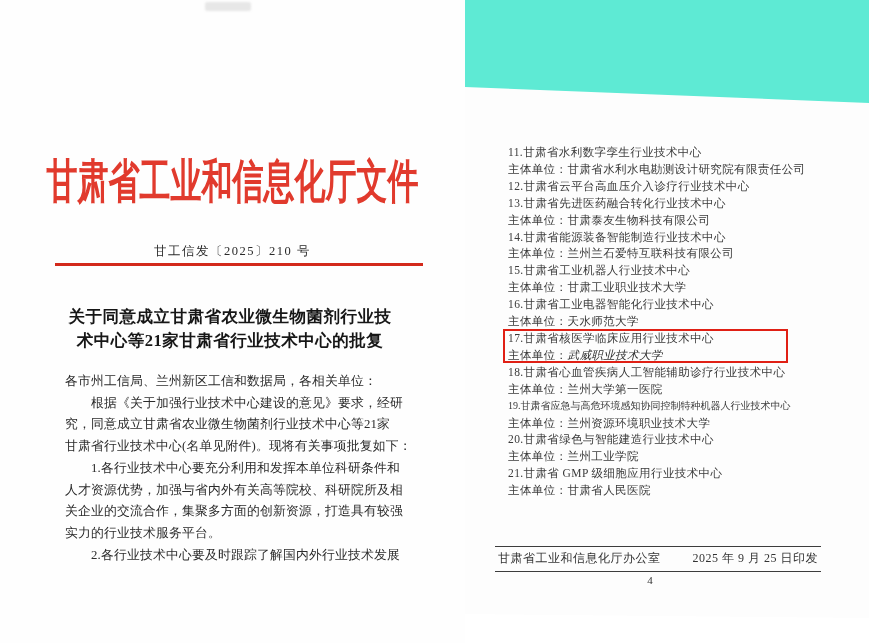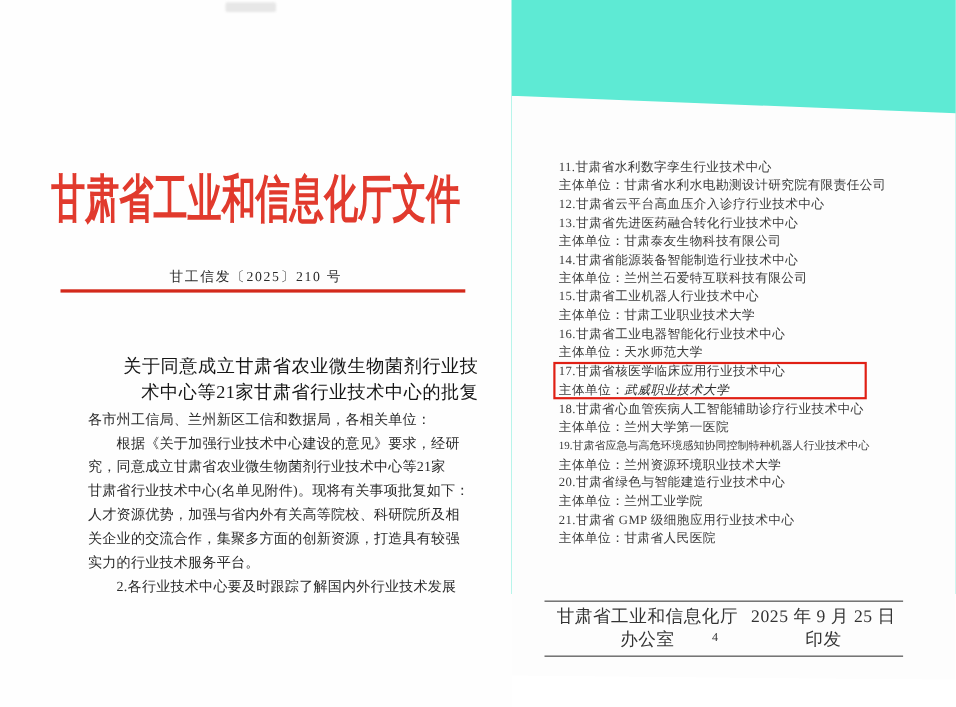--- a/index.html
+++ b/index.html
@@ -13,26 +13,26 @@
     position:absolute;top:150px;left:0;width:100%;text-align:center;
     font-size:31px;font-weight:bold;color:#e13a2d;white-space:nowrap;
     transform:scaleY(1.5);transform-origin:center top;letter-spacing:0px;
   }
   .doc-number{
     position:absolute;top:243px;left:0;width:100%;text-align:center;
     font-size:12.5px;color:#2a2a2a;letter-spacing:1.5px;
   }
   .red-line{position:absolute;top:263px;left:55px;width:368px;height:2.5px;background:#d3291b;}
   .heading{
-    position:absolute;top:305px;left:25px;width:410px;text-align:right;
-    font-size:16.5px;font-weight:normal;line-height:24px;color:#161616;letter-spacing:0.5px;margin-top:16px;
+    position:absolute;top:305px;left:25px;width:410px;text-align:center;
+    font-size:16.5px;font-weight:bold;line-height:24px;color:#161616;letter-spacing:0.5px;
   }
   .body-text{
     position:absolute;top:371px;left:65px;width:335px;
-    font-size:12.8px;line-height:21.7px;color:#2b2b2b;letter-spacing:0.2px;margin-left:15px;
+    font-size:12.8px;line-height:21.7px;color:#2b2b2b;letter-spacing:0.2px;
   }
   .body-line{white-space:nowrap;}
   .body-line.indent{text-indent:26px;}
   
   .smudge{position:absolute;top:2px;left:205px;width:46px;height:9px;background:#bdbdbd;opacity:.35;border-radius:2px;filter:blur(1px);}
   
   .photo{position:absolute;left:465px;top:0;width:404px;height:540px;background:#5eead4;}
   .photo-page{
     position:absolute;left:0;top:0;width:404px;height:643px;background:#fdfdfd;
     clip-path:polygon(0px 87px, 404px 103px, 404px 618px, 0px 614px);
@@ -46,21 +46,21 @@
   .item .hlbox{display:none;}
   .item.hl .hlbox{
     display:block;position:absolute;left:-5px;top:-0.5px;width:281px;height:30px;
     border:2.5px solid #e02015;pointer-events:none;
   }
   .item.hl .uv{font-style:italic;font-weight:normal;color:#2e2e2e;}
   .page-footer{
     position:absolute;left:30px;top:546px;width:326px;box-sizing:border-box;
     border-top:1.5px solid #3d3d3d;border-bottom:1.5px solid #3d3d3d;
     display:flex;justify-content:space-between;align-items:center;
-    padding:3px 3px 4px 3px;font-size:16px;color:#333;letter-spacing:0.5px;text-align:center;
+    padding:3px 3px 4px 3px;font-size:12px;color:#333;letter-spacing:0.5px;text-align:center;
   }
   .page-num{position:absolute;left:0;top:574px;width:370px;text-align:center;font-size:11px;color:#333;}
 </style>
 </head>
 <body>
 
 <div class="canvas">
 
   <div class="left-page">
     <div class="smudge"></div>
@@ -73,20 +73,21 @@
     </div>
     <div class="body-text">
   <div class="body-line">各市州工信局、兰州新区工信和数据局，各相关单位：</div>
 
   <div class="body-line indent">根据《关于加强行业技术中心建设的意见》要求，经研</div>
 
   <div class="body-line">究，同意成立甘肃省农业微生物菌剂行业技术中心等21家</div>
 
   <div class="body-line">甘肃省行业技术中心(名单见附件)。现将有关事项批复如下：</div>
 
+  <div class="body-line indent">1.各行业技术中心要充分利用和发挥本单位科研条件和</div>
 
   <div class="body-line">人才资源优势，加强与省内外有关高等院校、科研院所及相</div>
 
   <div class="body-line">关企业的交流合作，集聚多方面的创新资源，打造具有较强</div>
 
   <div class="body-line">实力的行业技术服务平台。</div>
 
   <div class="body-line indent">2.各行业技术中心要及时跟踪了解国内外行业技术发展</div>
 </div>
   </div>

